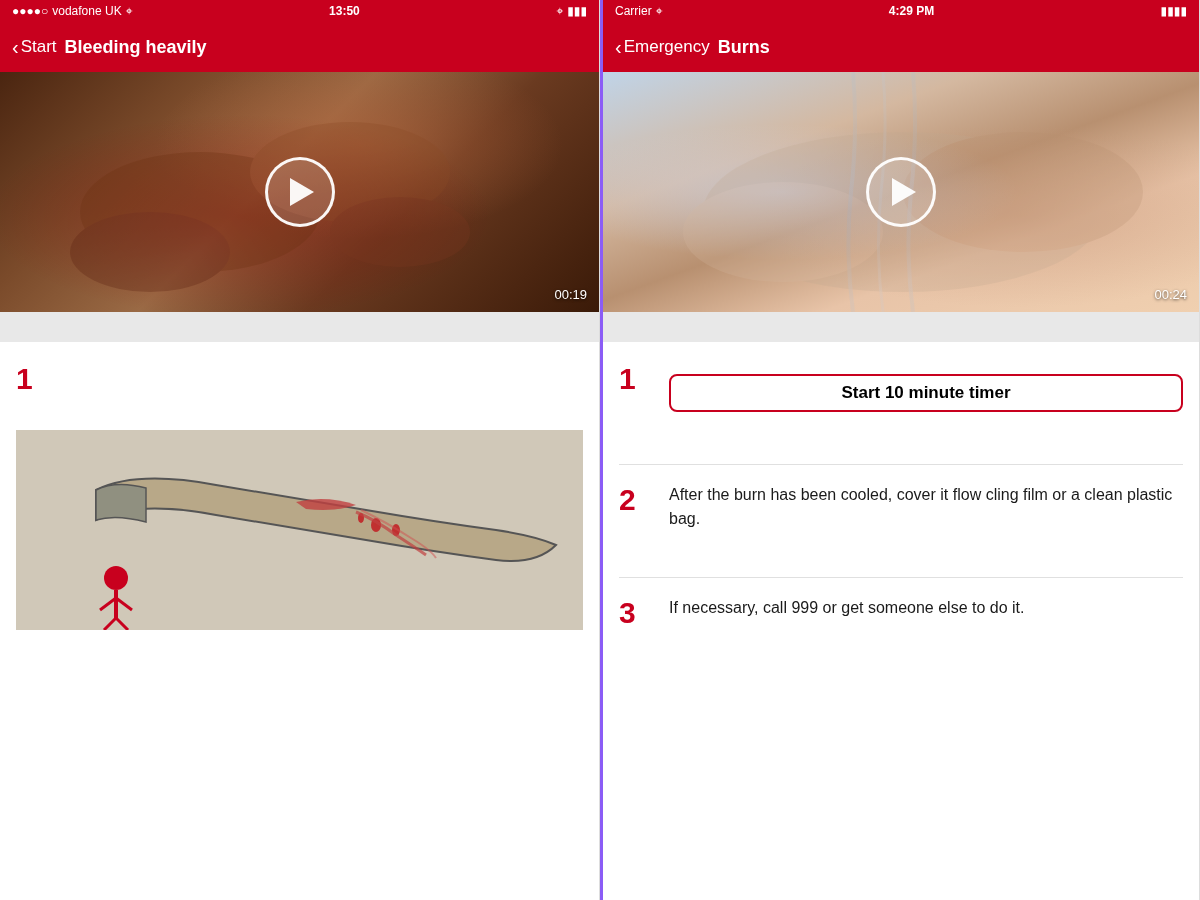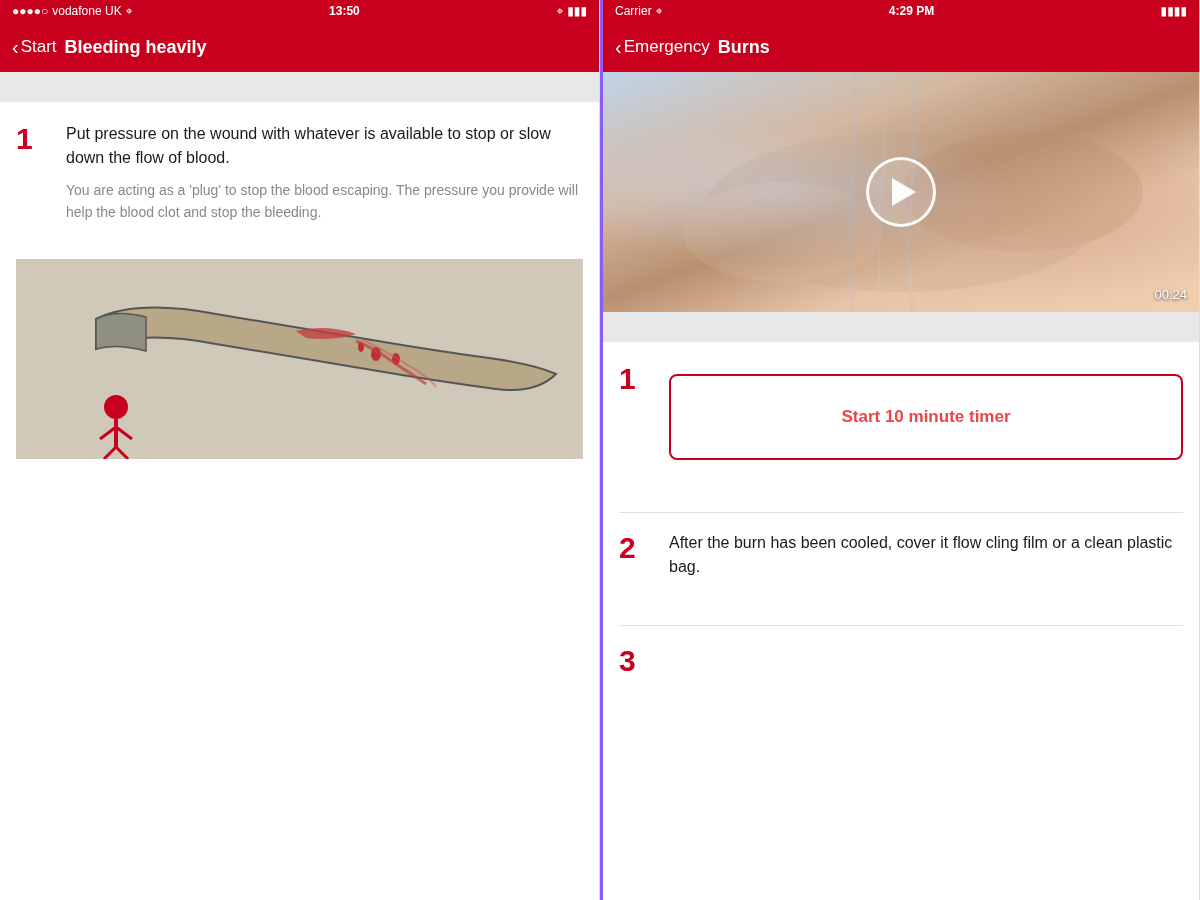--- a/index.html
+++ b/index.html
@@ -186,25 +186,25 @@
       position: relative;
       flex-shrink: 0;
     }
 
     
     .timer-button {
       display: block;
       width: 100%;
       border: 2px solid #c8001e;
       background: #fff;
-      color: #ef4444;
+      color: #000000;
       font-size: 17px;
       font-weight: 700;
       text-align: center;
-      padding: 31px;
+      padding: 7px;
       border-radius: 8px;
       cursor: pointer;
       margin: 12px 0 16px 0;
     }
   </style>
 </head>
 <body>
 
 <div class="phone-panel">
 
@@ -222,29 +222,40 @@
   </div>
 
   <div class="nav-bar">
     <div class="nav-back">
       <span class="nav-back-chevron">‹</span>
       <span class="nav-back-label">Start</span>
     </div>
     <span class="nav-title">Bleeding heavily</span>
   </div>
 
+  <div class="video-container">
+    <div class="video-bg video-bg-bleeding">
+
+      <svg width="600" height="240" style="position:absolute;top:0;left:0;opacity:0.3">
+        <ellipse cx="200" cy="140" rx="120" ry="60" fill="#6b3010"></ellipse>
+        <ellipse cx="350" cy="100" rx="100" ry="50" fill="#8a4a25"></ellipse>
+        <ellipse cx="150" cy="180" rx="80" ry="40" fill="#5a2010"></ellipse>
+        <ellipse cx="400" cy="160" rx="70" ry="35" fill="#7a3820"></ellipse>
+      </svg>
+    </div>
+    <div class="play-button">
+      <div class="play-triangle"></div>
+    </div>
+    <div class="video-duration">00:19</div>
+  </div>
   <div class="video-bottom-strip"></div>
 
   <div class="content-area">
     <div class="step-item">
       <div class="step-number">1</div>
-      <div class="step-content">
-        <div class="step-main-text">Put pressure on the wound with whatever is available to stop or slow down the flow of blood.</div>
-        <div class="step-sub-text">You are acting as a 'plug' to stop the blood escaping. The pressure you provide will help the blood clot and stop the bleeding.</div>
-      </div>
     </div>
 
     <div class="illustration-area">
       <svg width="580" height="200" viewBox="0 0 580 200">
 
         <rect width="580" height="200" fill="#d0c8b8"></rect>
 
         <path d="M80,60 Q120,40 200,55 Q280,68 350,80 Q420,92 480,100 Q520,106 540,115 Q520,135 480,130 Q420,122 350,110 Q280,98 200,85 Q120,70 80,90 Z" fill="#b8a888" stroke="#555" stroke-width="2"></path>
 
         <path d="M80,60 Q100,50 130,58 L130,92 Q100,84 80,90 Z" fill="#909080" stroke="#555" stroke-width="1.5"></path>
@@ -320,16 +331,19 @@
 
     <div class="step-item">
       <div class="step-number">2</div>
       <div class="step-content">
         <div class="step-main-text">After the burn has been cooled, cover it flow cling film or a clean plastic bag.</div>
       </div>
     </div>
 
     <div class="step-item">
       <div class="step-number">3</div>
+      <div class="step-content">
+        <div class="step-main-text">If necessary, call 999 or get someone else to do it.</div>
+      </div>
     </div>
 
   </div>
 </div>
 
 </body></html>

